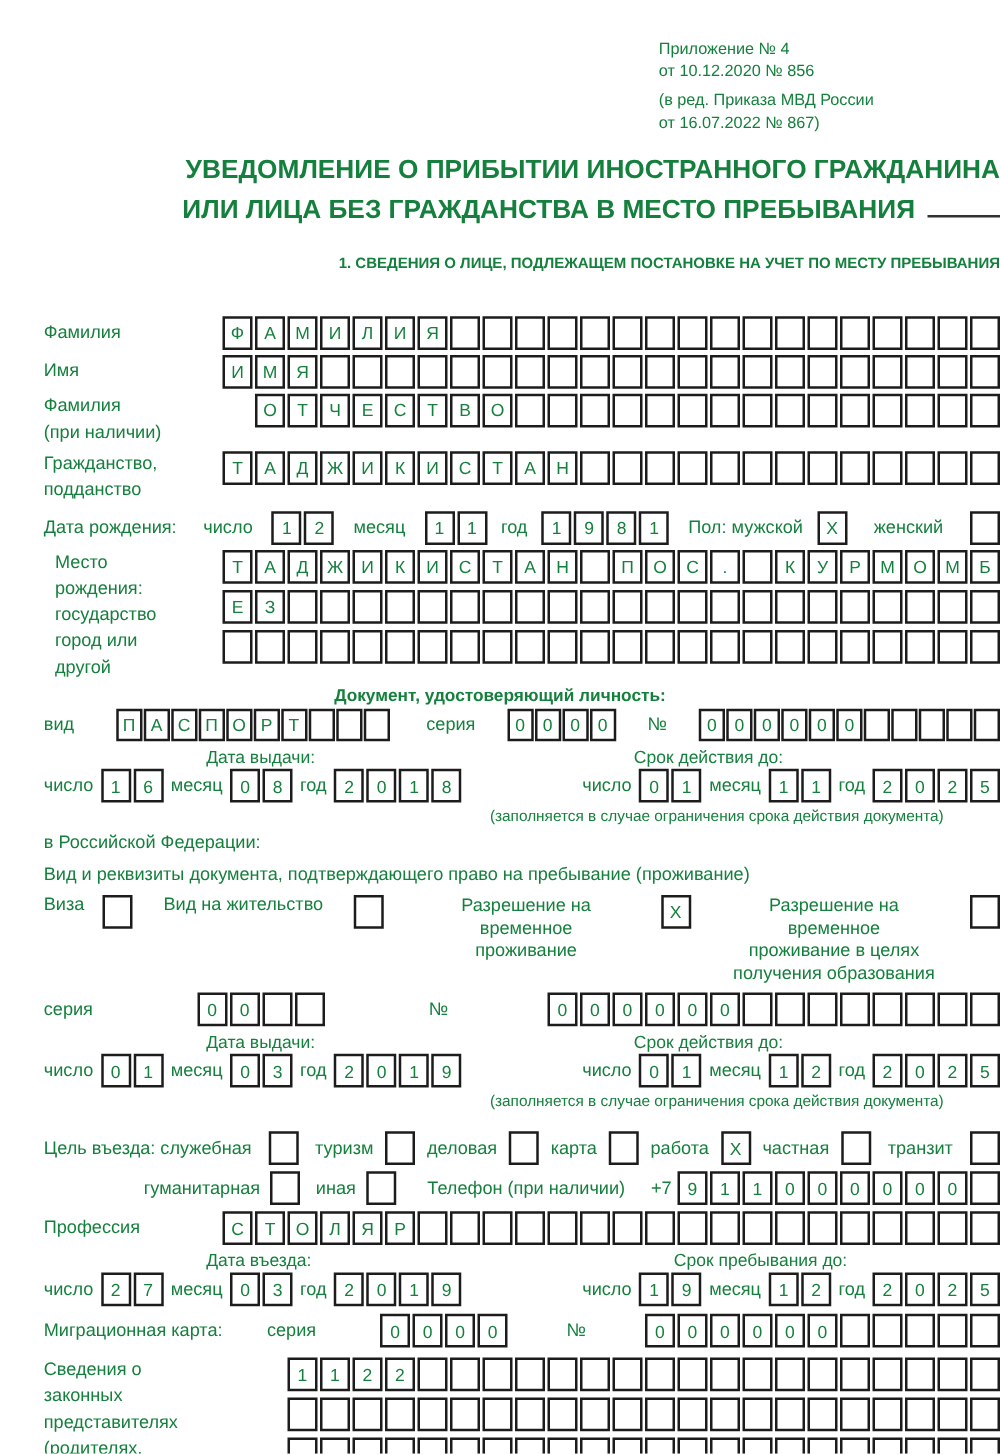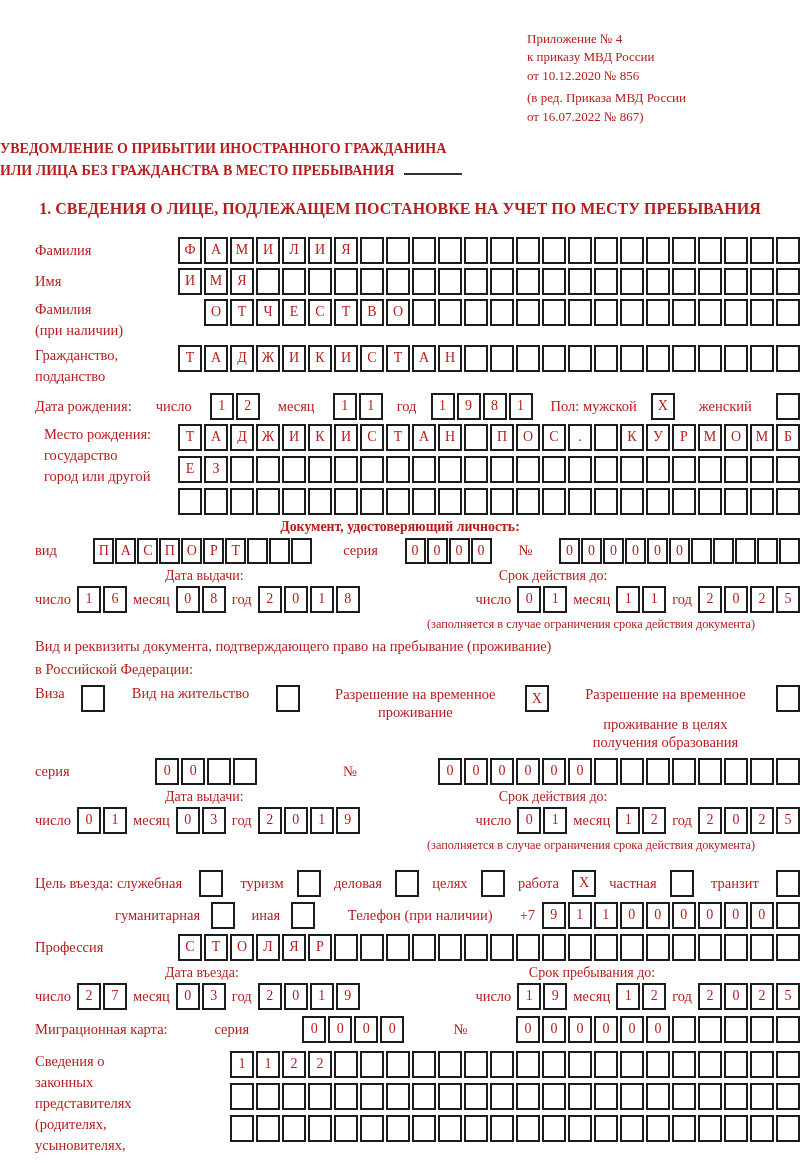--- a/index.html
+++ b/index.html
@@ -1,25 +1,25 @@
 <!DOCTYPE html>
 <html><head>
 <meta charset="utf-8">
 <style>
   html,body{margin:0;padding:0;background:#fff;}
-  .page{width:800px;height:1163px;background:#fff;color:#b91c1c;
-        font-family:Liberation Serif, serif;font-size:14.5px;
+  .page{width:800px;height:1163px;background:#fff;color:#15803d;
+        font-family:Liberation Sans, sans-serif;font-size:14.5px;
         overflow:hidden;position:relative;}
   .hdr-wrap{display:flex;justify-content:flex-end;padding:30px 38px 0 0;}
   .hdr-block{width:235px;font-size:13px;line-height:1.42;}
   .hdr-block .gap{height:4px;}
   .forma{text-align:right;padding-right:38px;margin-top:10px;font-weight:bold;font-size:15px;letter-spacing:.5px;}
-  .title{text-align:left;font-weight:bold;font-size:14px;line-height:1.55;margin-top:12px;}
+  .title{text-align:right;font-weight:bold;font-size:21px;line-height:1.55;margin-top:12px;}
   .title-underline{display:inline-block;width:58px;border-bottom:2px solid #333;margin-left:10px;vertical-align:baseline;height:12px;}
-  .section-title{text-align:center;font-weight:bold;font-size:16px;margin-top:18px;margin-bottom:19px;}
+  .section-title{text-align:right;font-weight:bold;font-size:12px;margin-top:18px;margin-bottom:36px;}
   .row{display:flex;align-items:center;margin:0 0 4px 35px;justify-content:space-between;}
   .row.top{align-items:flex-start;}
   .cells{display:flex;gap:2px;flex:0 0 auto;}
   .cell{width:20px;height:23px;border:2px solid #1c1c1c;display:flex;align-items:center;justify-content:center;
         font-size:14px;flex:0 0 auto;background:#fff;}
   .cells-sm .cell{width:17px;height:22px;}
   .cells-sm{gap:1px;}
   .chk{width:20px;height:23px;border:2px solid #1c1c1c;display:inline-flex;align-items:center;justify-content:center;
        font-size:14px;flex:0 0 auto;background:#fff;}
   .lbl{white-space:nowrap;}
@@ -34,21 +34,20 @@
   .sp6{width:6px;}.sp10{width:10px;}.sp16{width:16px;}
 </style>
 </head>
 <body>
 
 <div class="page">
 
   <div class="hdr-wrap">
     <div class="hdr-block">
       <div>Приложение № 4</div>
-      <div>к приказу МВД России</div>
       <div>от 10.12.2020 № 856</div>
       <div class="gap"></div>
       <div>(в ред. Приказа МВД России</div>
       <div>от 16.07.2022 № 867)</div>
     </div>
   </div>
 
 
   <div class="title">
     <div>УВЕДОМЛЕНИЕ О ПРИБЫТИИ ИНОСТРАННОГО ГРАЖДАНИНА</div>
@@ -391,42 +390,42 @@
           <span class="cell">2</span>
           <span class="cell">0</span>
           <span class="cell">2</span>
           <span class="cell">5</span>
         </div>
     </div>
   </div>
 
   <div class="note">(заполняется в случае ограничения срока действия документа)</div>
 
+  <div class="para" style="margin-top:0;">в Российской Федерации:</div>
   <div class="para">Вид и реквизиты документа, подтверждающего право на пребывание (проживание)</div>
-  <div class="para" style="margin-top:0;">в Российской Федерации:</div>
 
   <div class="row top" style="margin-top:4px;">
     <span class="lbl">Виза</span>
     <span class="sp6"></span>
     <span class="chk"></span>
     <span class="sp16"></span>
     <span class="lbl">Вид на жительство</span>
     <span class="sp16"></span>
     <span class="chk"></span>
     <span class="sp16"></span>
     <span class="center-lines" style="width:178px;">
       <span style="display:block;">Разрешение на временное</span>
       <span style="display:block;">проживание</span>
     </span>
     <span class="sp10"></span>
     <span class="chk">X</span>
     <span class="sp16"></span>
     <span class="center-lines" style="width:180px;">
       <span style="display:block;">Разрешение на временное</span>
-      <span style="display:block;margin-top:12px;">проживание в целях</span>
+      <span style="display:block;">проживание в целях</span>
       <span style="display:block;">получения образования</span>
     </span>
     <span class="sp10"></span>
     <span class="chk"></span>
   </div>
 
   <div class="row" style="margin-top:6px;">
     <span class="lbl">серия</span>
     <span class="sp10"></span>
     <div class="cells">
@@ -510,21 +509,21 @@
     <span class="chk"></span>
     <span class="sp10"></span>
     <span class="lbl">туризм</span>
     <span class="sp6"></span>
     <span class="chk"></span>
     <span class="sp6"></span>
     <span class="lbl">деловая</span>
     <span class="sp6"></span>
     <span class="chk"></span>
     <span class="sp6"></span>
-    <span class="lbl">целях</span>
+    <span class="lbl">карта</span>
     <span class="sp6"></span>
     <span class="chk"></span>
     <span class="sp6"></span>
     <span class="lbl">работа</span>
     <span class="sp6"></span>
     <span class="chk">X</span>
     <span class="sp6"></span>
     <span class="lbl">частная</span>
     <span class="sp6"></span>
     <span class="chk"></span>

